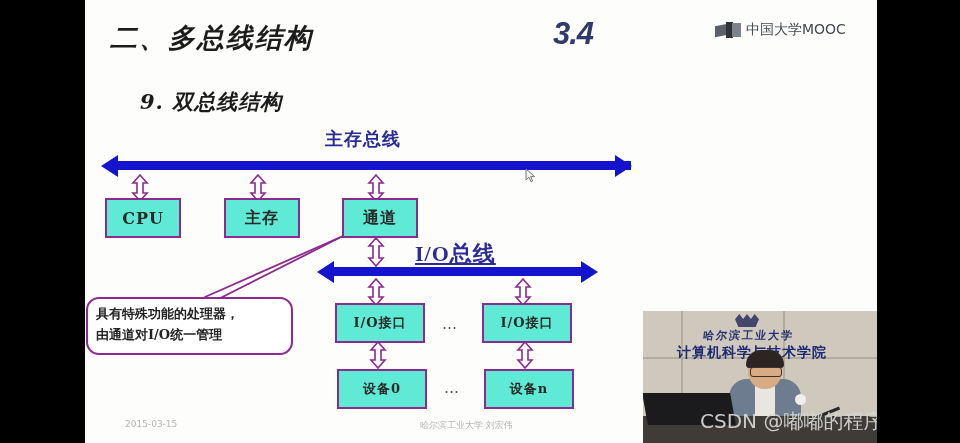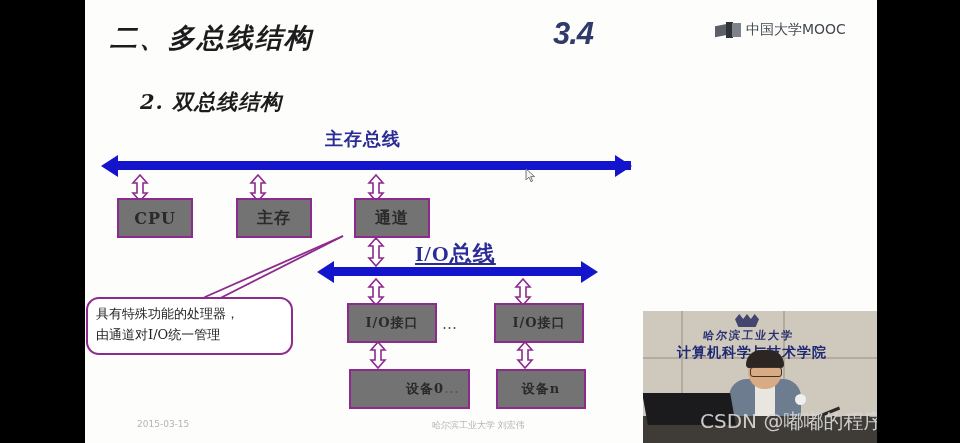--- a/index.html
+++ b/index.html
@@ -22,23 +22,23 @@
   
   #mooc{position:absolute;left:630px;top:21px;display:flex;align-items:center;gap:5px;}
   #mooc .bk{width:26px;height:16px;position:relative;}
   #mooc .bk .p1{position:absolute;left:0;top:3px;width:13px;height:11px;background:#5b6068;
       transform:skewY(-10deg);}
   #mooc .bk .p2{position:absolute;left:11px;top:0px;width:7px;height:16px;background:#2e3338;}
   #mooc .bk .p3{position:absolute;left:17px;top:1px;width:9px;height:14px;background:#7d838b;}
   #mooc .lbl{font-size:14px;color:#43494f;font-family:"DejaVu Sans",sans-serif;letter-spacing:0px;}
 
   
-  .box{position:absolute;border:2px solid #8d2a8d;background:#737373;
+  .box{position:absolute;border:2px solid #8d2a8d;background:#5eead4;
        display:flex;align-items:center;justify-content:center;
-       font-family:"DejaVu Serif",serif;color:#2a2a2a;margin-left:12px;}
+       font-family:"DejaVu Serif",serif;color:#2a2a2a;}
   .box span{font-size:16px;font-weight:600;letter-spacing:1px;}
   .box.lat span{font-size:13px;}
 
   
   .bus{position:absolute;height:9px;background:#1414cc;}
   .arrowL,.arrowR{position:absolute;width:0;height:0;
      border-top:11px solid transparent;border-bottom:11px solid transparent;}
   .arrowL{border-right:17px solid #1414cc;}
   .arrowR{border-left:17px solid #1414cc;}
 
@@ -47,30 +47,30 @@
   .buslabel.io{font-family:"Liberation Serif",serif;font-size:22px;text-decoration:underline;}
 
   
   .dbl{position:absolute;}
   .dbl svg{display:block;}
 
   
   #callout{position:absolute;left:1px;top:297px;width:203px;height:54px;
      border:2px solid #8d2a8d;border-radius:13px;background:#fff;}
   #callout .line{position:absolute;left:8px;font-size:13px;color:#232323;
-     font-family:"DejaVu Serif",serif;font-weight:400;letter-spacing:0px;white-space:nowrap;}
+     font-family:"DejaVu Serif",serif;font-weight:700;letter-spacing:0px;white-space:nowrap;}
   #callout .l1{top:6px;}
   #callout .l2{top:27px;}
   #leaderSvg{position:absolute;left:0;top:180px;width:640px;height:200px;pointer-events:none;}
 
   .ellipsis{position:absolute;font-size:15px;color:#555;letter-spacing:2px;
             font-family:"DejaVu Sans",sans-serif;}
 
   
-  .foot{position:absolute;font-size:9px;color:#b4b4b4;font-family:"DejaVu Sans",sans-serif;margin-left:12px;}
+  .foot{position:absolute;font-size:9px;color:#b4b4b4;font-family:"DejaVu Sans",sans-serif;}
   #footDate{left:40px;top:419px;}
   #footOrg{left:335px;top:419px;}
 
   
   #video{position:absolute;left:643px;top:311px;width:234px;height:132px;overflow:hidden;
          background:#6e6a5f;}
   #vwall{position:absolute;inset:0;background:#cfc9bd;}
   .vseam{position:absolute;background:#b3ac9e;}
   #vcrest{position:absolute;left:92px;top:3px;width:24px;height:13px;background:#2b2f60;
       clip-path:polygon(0% 40%,18% 0%,34% 38%,50% 0%,66% 38%,82% 0%,100% 40%,86% 100%,14% 100%);
@@ -104,21 +104,21 @@
   .barR{position:absolute;left:877px;top:0;width:83px;height:443px;background:#000;}
 </style>
 </head>
 <body>
 
 <div id="screen">
 
   <div id="slide">
 
     <div class="t" id="title">二、多总线结构</div>
-    <div class="t" id="subtitle">2. 双总线结构</div>
+    <div class="t" id="subtitle">9. 双总线结构</div>
     <div class="t" id="chapter">3.4</div>
 
     <div id="mooc">
       <span class="bk">
         <span class="p1"></span>
           <span class="p2"></span>
           <span class="p3"></span>
       </span>
       <span class="lbl">中国大学MOOC</span>
     </div>
@@ -188,21 +188,21 @@
       <svg width="18" height="28" viewBox="0 0 18 28">
         <path d="M9 1 L16 9 L12 9 L12 19 L16 19 L9 27 L2 19 L6 19 L6 9 L2 9 Z" fill="#ffffff" stroke="#8d2a8d" stroke-width="1.6"></path>
       </svg>
     </div>
     <div class="dbl" style="left:431px;top:341px;">
       <svg width="18" height="28" viewBox="0 0 18 28">
         <path d="M9 1 L16 9 L12 9 L12 19 L16 19 L9 27 L2 19 L6 19 L6 9 L2 9 Z" fill="#ffffff" stroke="#8d2a8d" stroke-width="1.6"></path>
       </svg>
     </div>
 
-    <div class="box lat" style="left:252px;top:369px;width:86px;height:36px;padding-left:31px;">
+    <div class="box lat" style="left:252px;top:369px;width:86px;height:36px;">
       <span>设备0</span>
     </div>
     <div class="box lat" style="left:399px;top:369px;width:86px;height:36px;">
       <span>设备n</span>
     </div>
     <div class="ellipsis" style="left:359px;top:379px;">…</div>
 
     <svg id="leaderSvg">
       <path d="M258 56 L120 117" stroke="#8d2a8d" stroke-width="1.8" fill="none"></path>
       <path d="M258 56 L 96 138" stroke="#8d2a8d" stroke-width="1.8" fill="none"></path>

